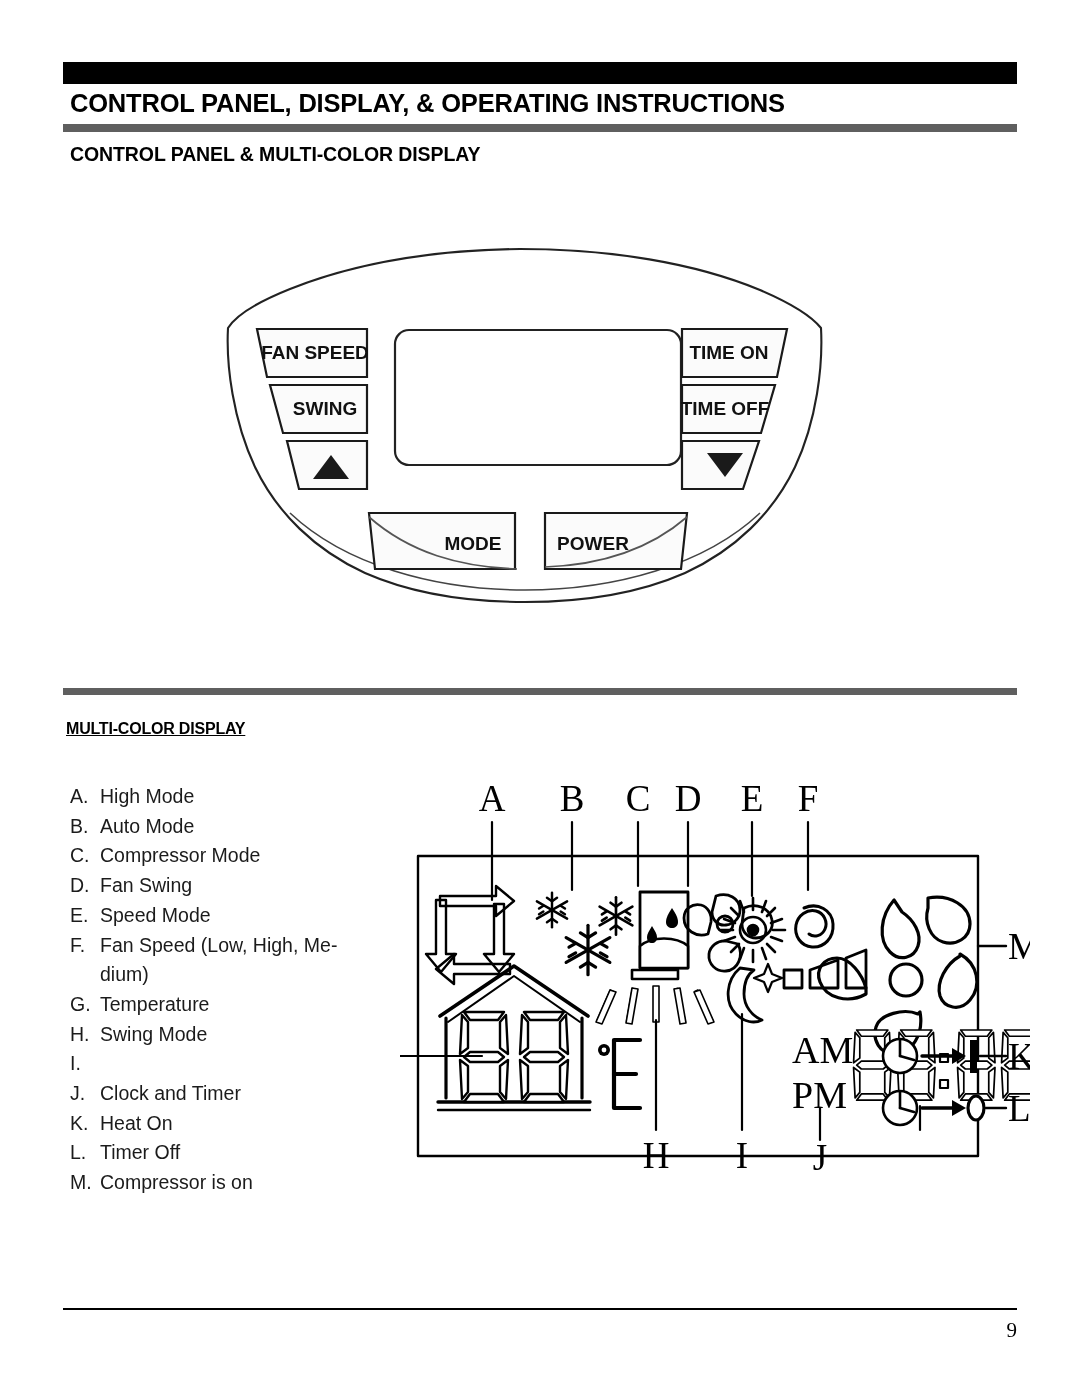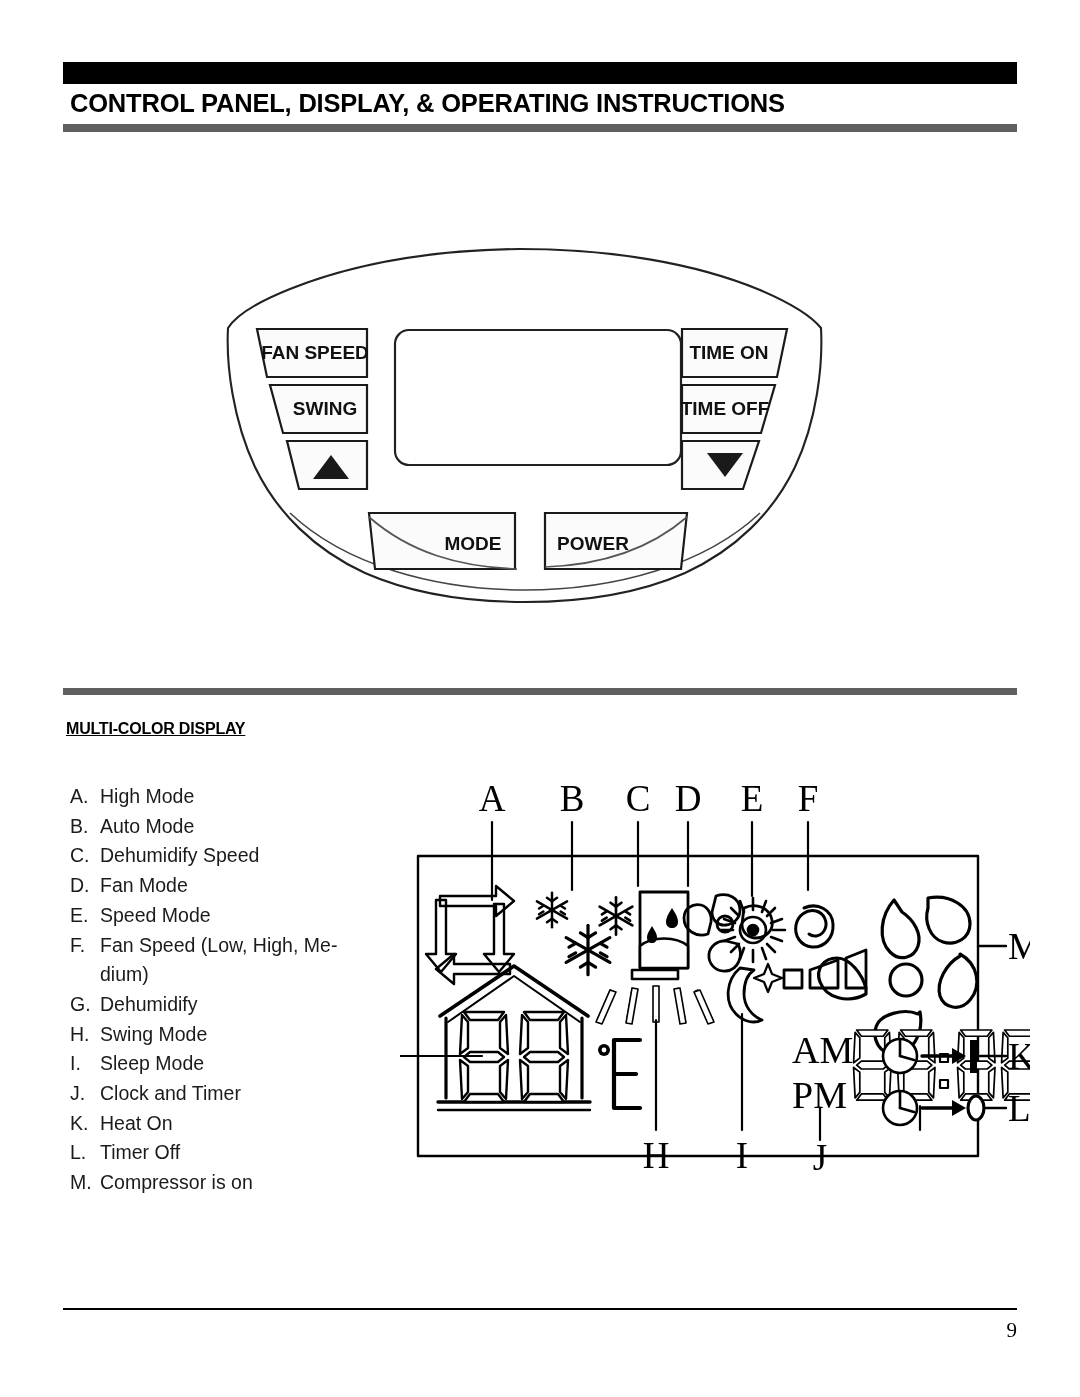--- a/index.html
+++ b/index.html
@@ -147,20 +147,21 @@
   }
 </style>
 </head>
 <body>
 
 <div class="page">
 
   <div class="black-bar"></div>
   <div class="doc-title">CONTROL PANEL, DISPLAY, &amp; OPERATING INSTRUCTIONS</div>
   <div class="gray-rule-top"></div>
+  <div class="section-title">CONTROL PANEL &amp; MULTI-COLOR DISPLAY</div>
 
   <div class="panel-wrap">
     <svg width="660" height="360" viewBox="0 0 660 360" xmlns="http://www.w3.org/2000/svg">
 
       <path d="M 33 83 C 40 72 60 58 95 44 C 160 18 240 5 325 4 C 415 4 500 18 565 45
                C 600 60 618 73 626 83
                C 628 120 622 175 600 222 C 578 268 540 305 490 328
                C 440 350 385 357 330 357 C 275 357 220 350 170 328
                C 120 305 82 268 60 222 C 38 175 31 120 33 83 Z" fill="none" stroke="#222222" stroke-width="2.1" stroke-linejoin="round"></path>
 
@@ -204,49 +205,48 @@
     <div class="legend-item">
       <span class="legend-key">A.</span>
       <span class="legend-label">High Mode</span>
     </div>
     <div class="legend-item">
       <span class="legend-key">B.</span>
       <span class="legend-label">Auto Mode</span>
     </div>
     <div class="legend-item">
       <span class="legend-key">C.</span>
-      <span class="legend-label">Dehumidify Speed</span>
+      <span class="legend-label">Compressor Mode</span>
     </div>
     <div class="legend-item">
       <span class="legend-key">D.</span>
-      <span class="legend-label">Fan Mode</span>
+      <span class="legend-label">Fan Swing</span>
     </div>
     <div class="legend-item">
       <span class="legend-key">E.</span>
       <span class="legend-label">Speed Mode</span>
     </div>
     <div class="legend-item">
       <span class="legend-key">F.</span>
       <span class="legend-label">Fan Speed (Low, High, Me-</span>
     </div>
     <div class="legend-item">
       <span class="legend-key"></span>
       <span class="legend-label">dium)</span>
     </div>
     <div class="legend-item">
       <span class="legend-key">G.</span>
-      <span class="legend-label">Dehumidify</span>
+      <span class="legend-label">Temperature</span>
     </div>
     <div class="legend-item">
       <span class="legend-key">H.</span>
       <span class="legend-label">Swing Mode</span>
     </div>
     <div class="legend-item">
       <span class="legend-key">I.</span>
-      <span class="legend-label">Sleep Mode</span>
     </div>
     <div class="legend-item">
       <span class="legend-key">J.</span>
       <span class="legend-label">Clock and Timer</span>
     </div>
     <div class="legend-item">
       <span class="legend-key">K.</span>
       <span class="legend-label">Heat On</span>
     </div>
     <div class="legend-item">

